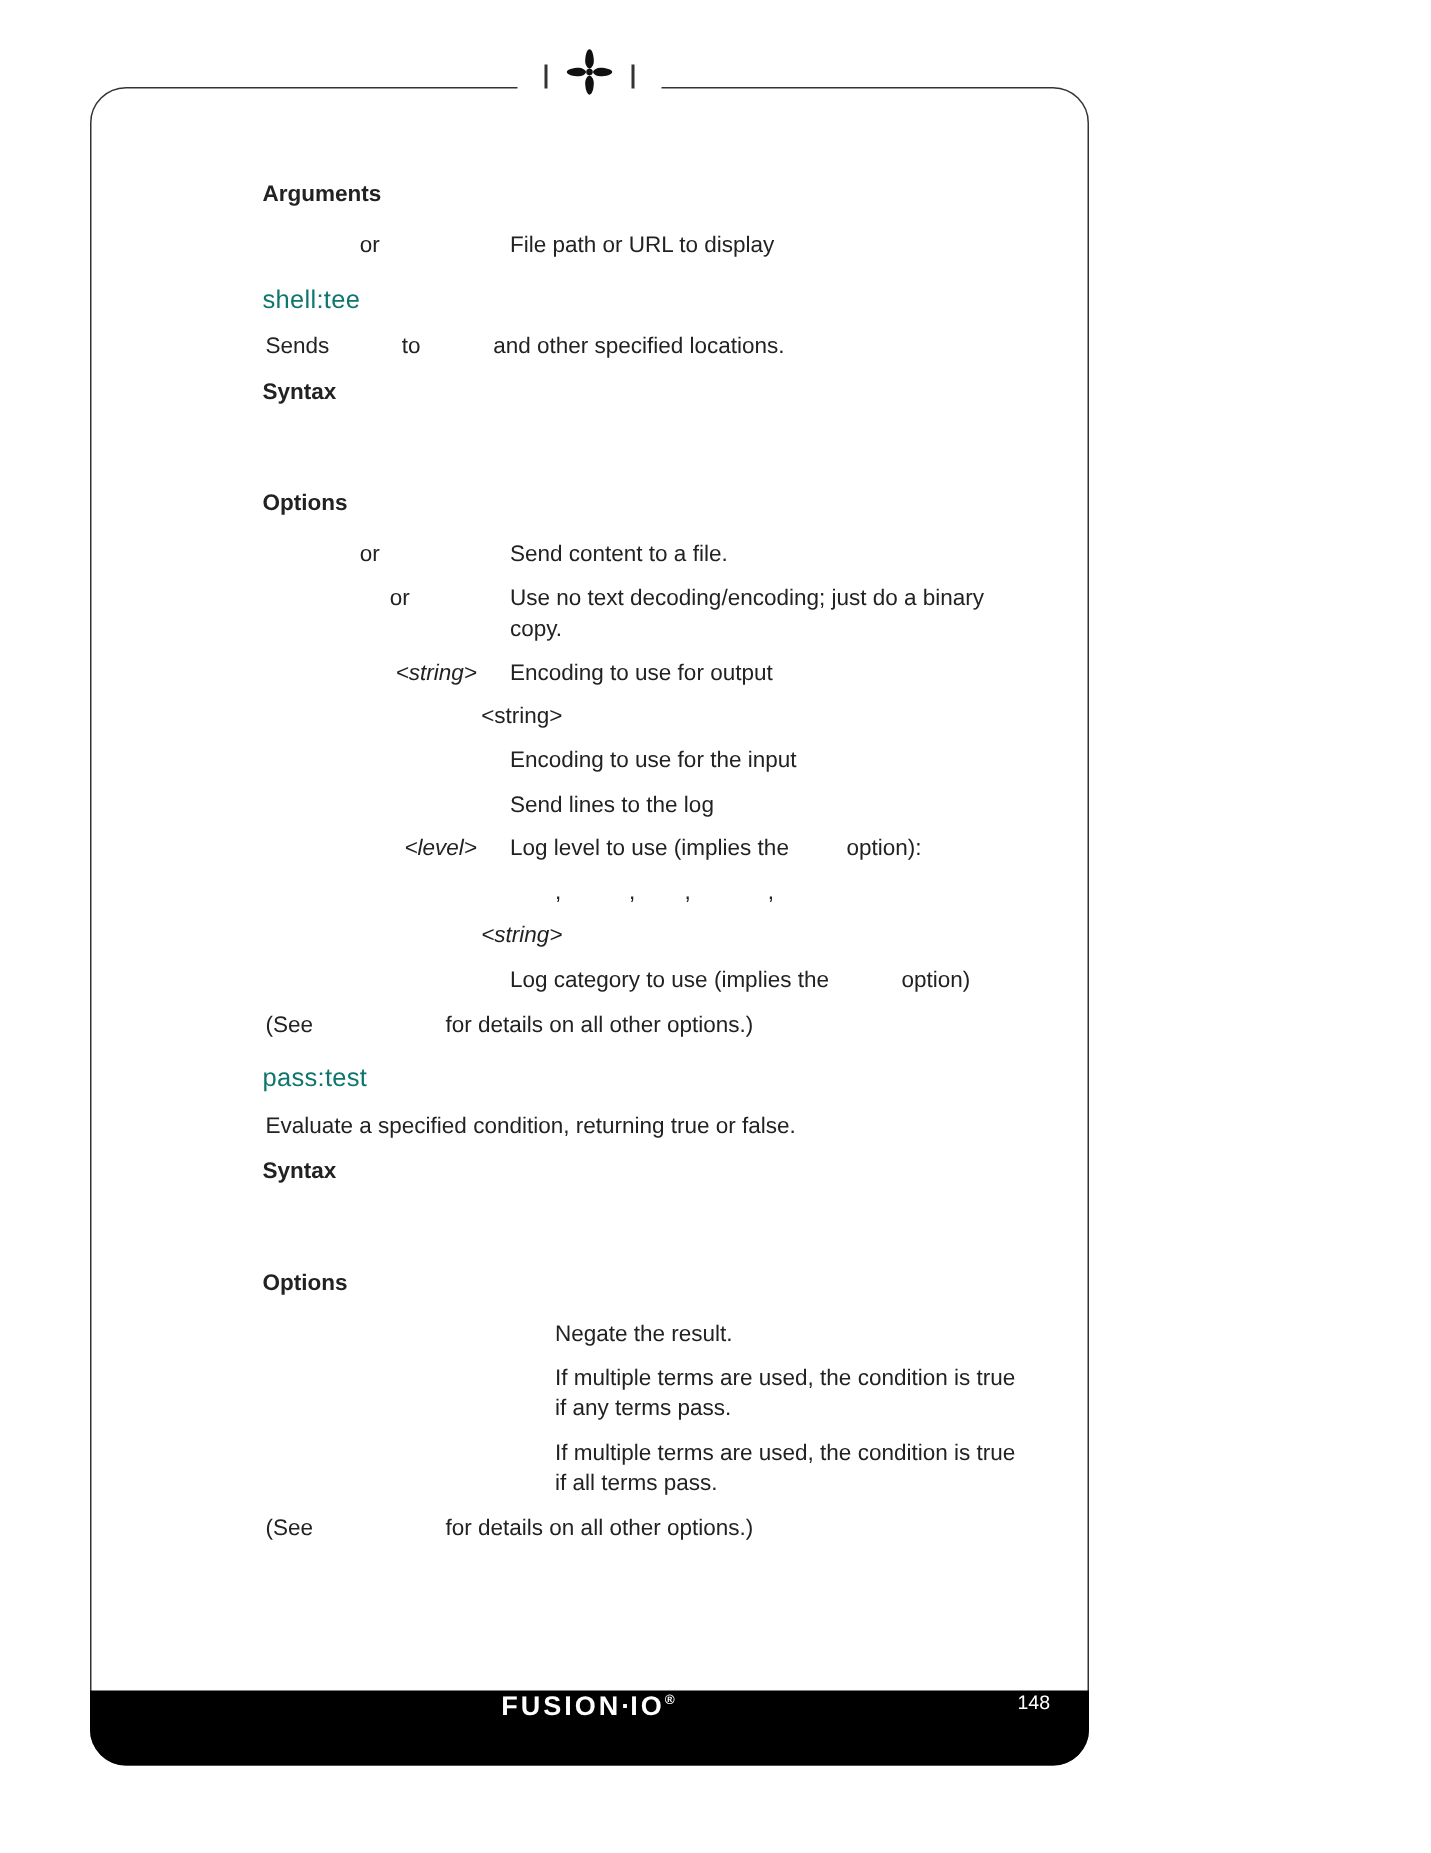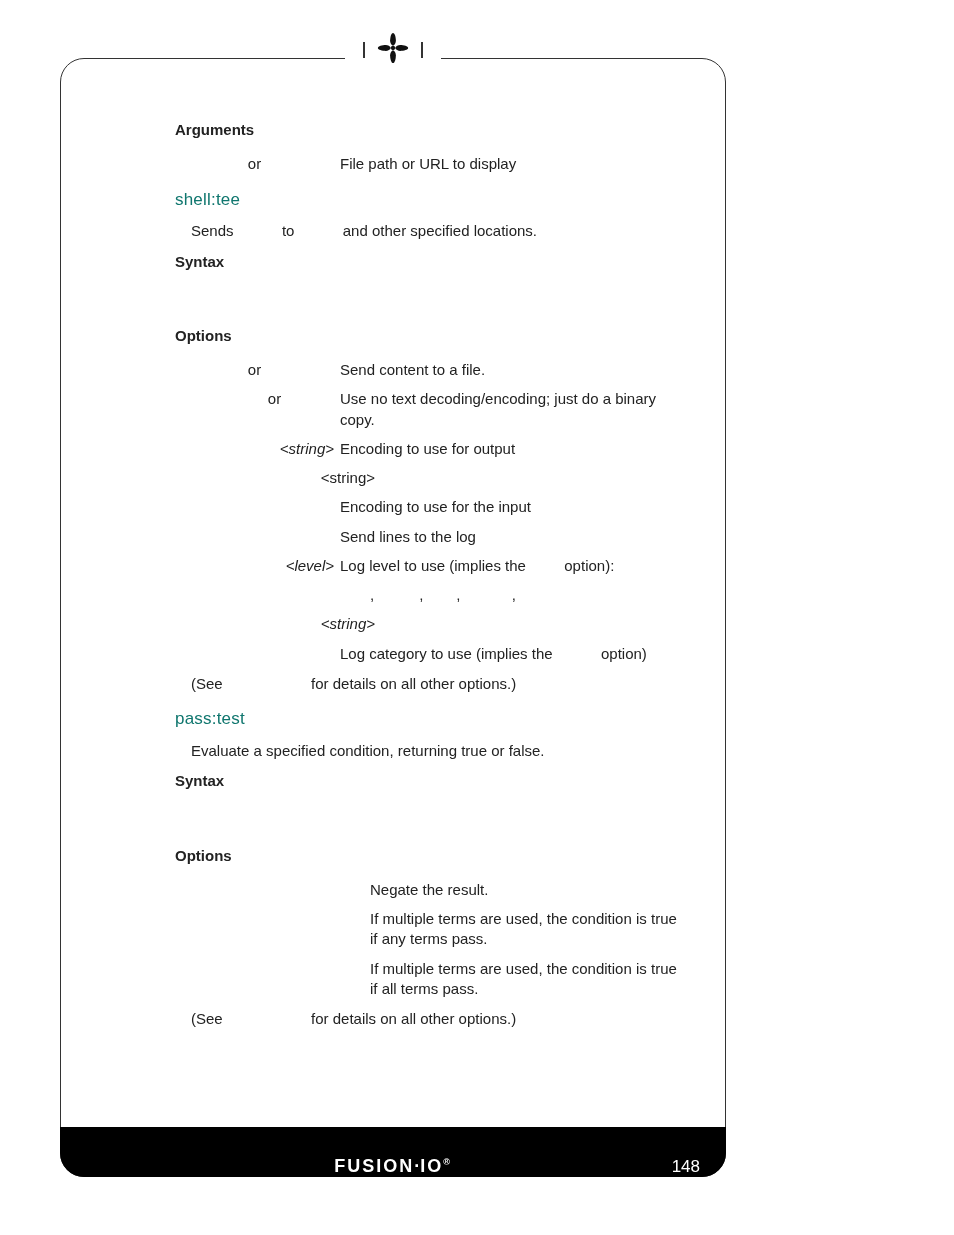--- a/index.html
+++ b/index.html
@@ -32,42 +32,42 @@
     position: absolute;
     left: 175px;
     right: 100px;
     top: 110px;
     font-size: 15px;
     line-height: 1.35;
   }
   .h4 { font-weight: 700; margin: 10px 0 14px 0; font-size: 15px; }
   .h3 { color: #0f766e; font-size: 17px; margin: 14px 0 10px 0; font-weight: 400; letter-spacing: .2px; }
   .row { display: flex; align-items: flex-start; margin: 9px 0; }
-  .flag { width: 165px; flex: 0 0 165px; text-align: right; padding-right: 6px; font-style: normal; display:flex; justify-content:flex-end; gap:4px; }
+  .flag { width: 165px; flex: 0 0 165px; text-align: right; padding-right: 22px; font-style: normal; display:flex; justify-content:flex-end; gap:4px; }
   .flag .ital { font-style: italic; }
   .desc { flex: 1; }
   .syntax-block { height: 30px; }
-  .para { margin: 10px 16px; }
+  .para { margin: 10px 2px; }
   .footer-bar {
     position: absolute;
     left: 60px; right: 60px; bottom: 58px;
     height: 50px;
     background: #000;
     border-bottom-left-radius: 24px;
     border-bottom-right-radius: 24px;
     display: flex;
-    align-items: flex-end;
+    align-items: flex-start;
     justify-content: center;
     color: #fff;
   }
   .page-num {
     position: absolute;
     right: 26px;
     color: #fff;
-    font-size: 17px;
+    font-size: 13px;
     margin-left: 12px;
   }
   .brand {
     font-family: Arial, sans-serif;
     font-weight: 700;
     letter-spacing: 2px;
     font-size: 18px;
     text-transform: uppercase;
   }
   .brand .dot { letter-spacing: 0; }

